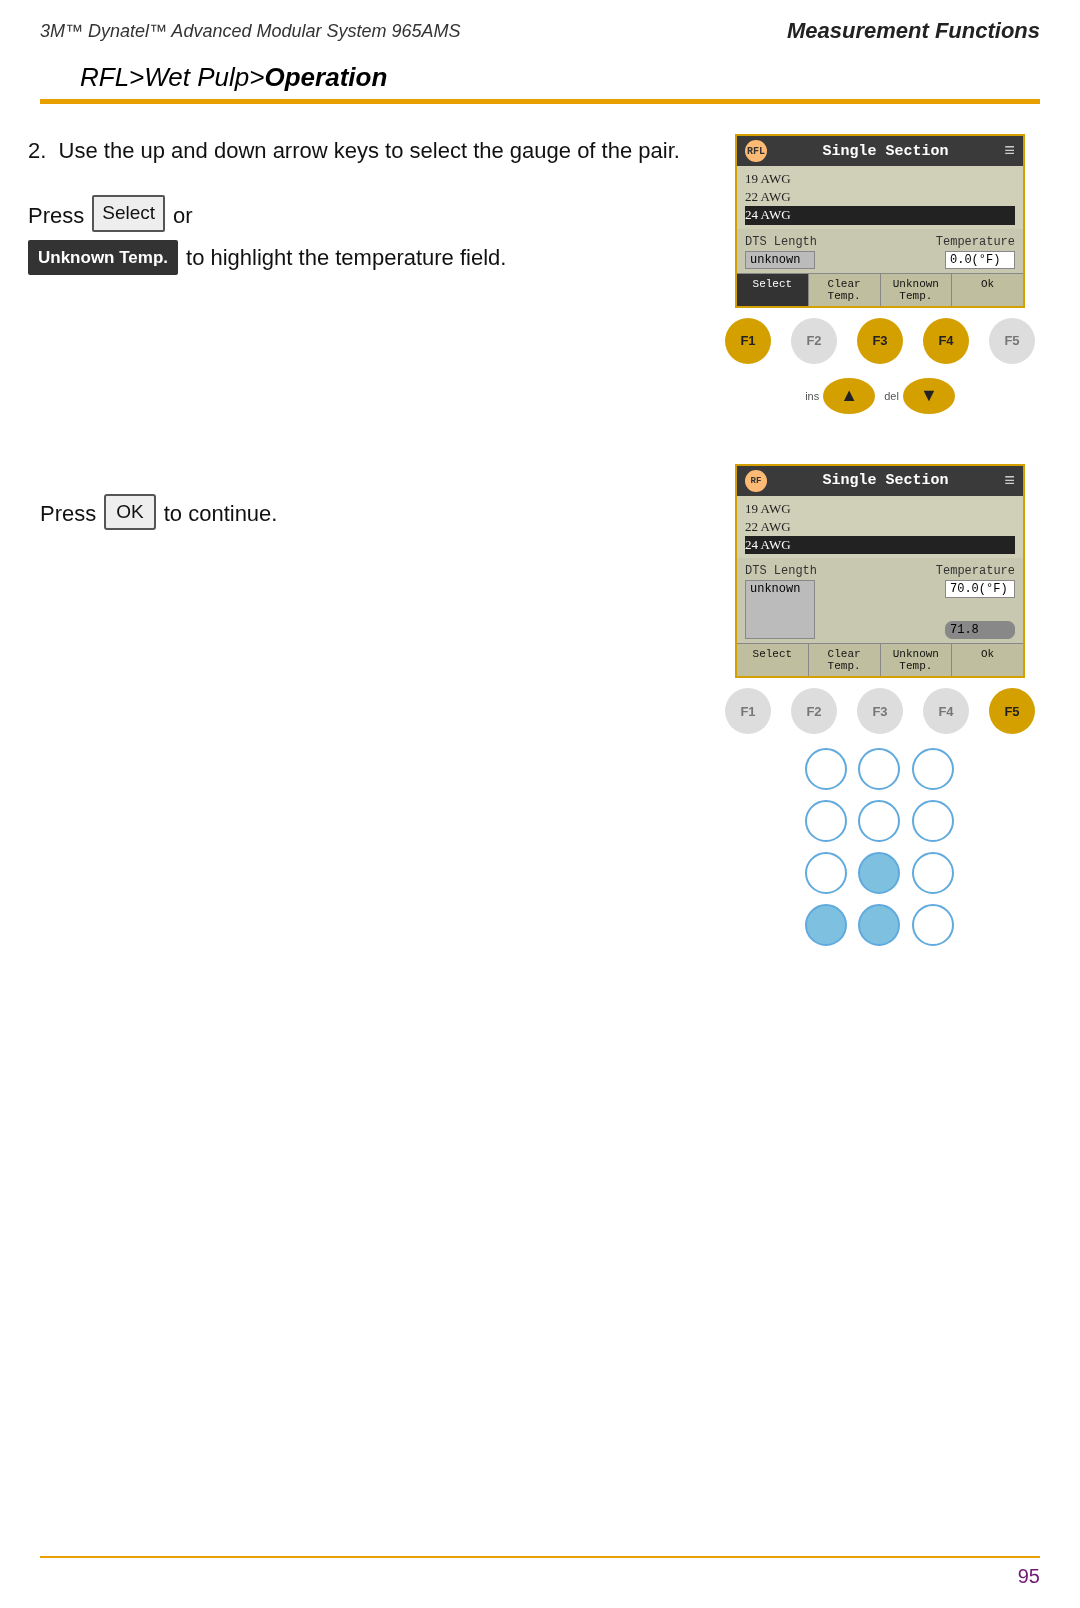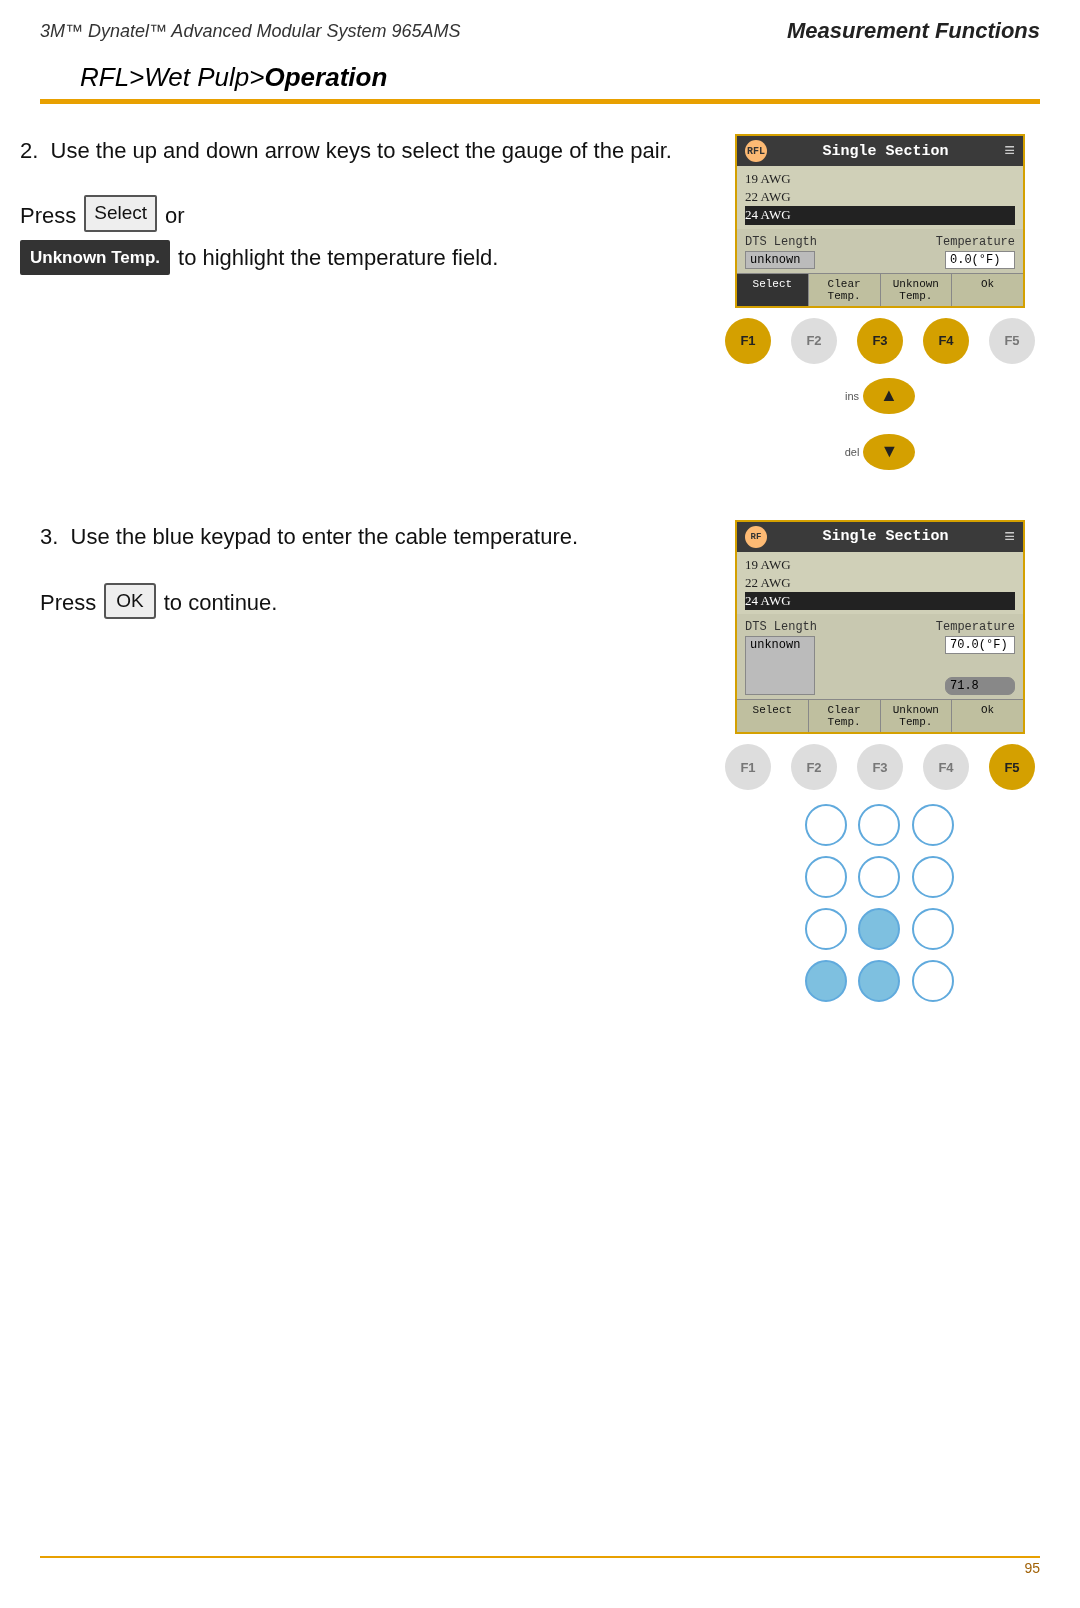--- a/index.html
+++ b/index.html
@@ -48,21 +48,21 @@
     }
 
     .orange-bar {
       height: 5px;
       background: #e8a000;
       margin: 6px 40px 0 40px;
     }
 
     .content-area {
       display: flex;
-      padding: 30px 40px 0 20px;
+      padding: 30px 40px 0 28px;
       gap: 30px;
     }
 
     .left-text {
       flex: 1;
       font-size: 22px;
       line-height: 1.5;
       color: #111;
     }
 
@@ -239,23 +239,23 @@
     }
 
     .fn-btn.inactive {
       background: #ddd;
       color: #777;
     }
 
     
     .arrow-buttons {
       display: flex;
-      flex-direction: column;
-      align-items: center;
-      gap: 20px;
+      flex-direction: row;
+      align-items: center;
+      gap: 9px;
       margin-top: 14px;
     }
 
     .arrow-btn {
       width: 52px;
       height: 36px;
       border-radius: 50%;
       background: #d4a000;
       display: flex;
       align-items: center;
@@ -290,24 +290,24 @@
       border: 2px solid #60aadd;
       background: transparent;
     }
 
     .keypad-circle.filled {
       background: #7ec0e0;
     }
 
     .page-footer {
       position: absolute;
-      bottom: 32px;
+      bottom: 20px;
       right: 40px;
-      font-size: 14px;
-      color: #a16207;
+      font-size: 20px;
+      color: #701a75;
     }
 
     .footer-line {
       position: absolute;
       bottom: 50px;
       left: 40px;
       right: 40px;
       height: 2px;
       background: #e8a000;
     }
@@ -401,23 +401,20 @@
         <span style="font-size:11px; color:#555; margin-right:4px;">del</span>
         <div class="arrow-btn">▼</div>
       </div>
     </div>
   </div>
 </div>
 
 <div class="content-area-2">
 
   <div class="left-text">
-    <div class="step-number">
-      <span>3.</span>&nbsp;&nbsp;<span>Use the blue keypad to enter the cable temperature.</span>
-    </div>
 
     <div class="press-line" style="margin-top:30px;">
       <span>Press</span>
       <span class="ok-key-box">OK</span>
       <span>to continue.</span>
     </div>
   </div>
 
   <div class="right-device">
 

